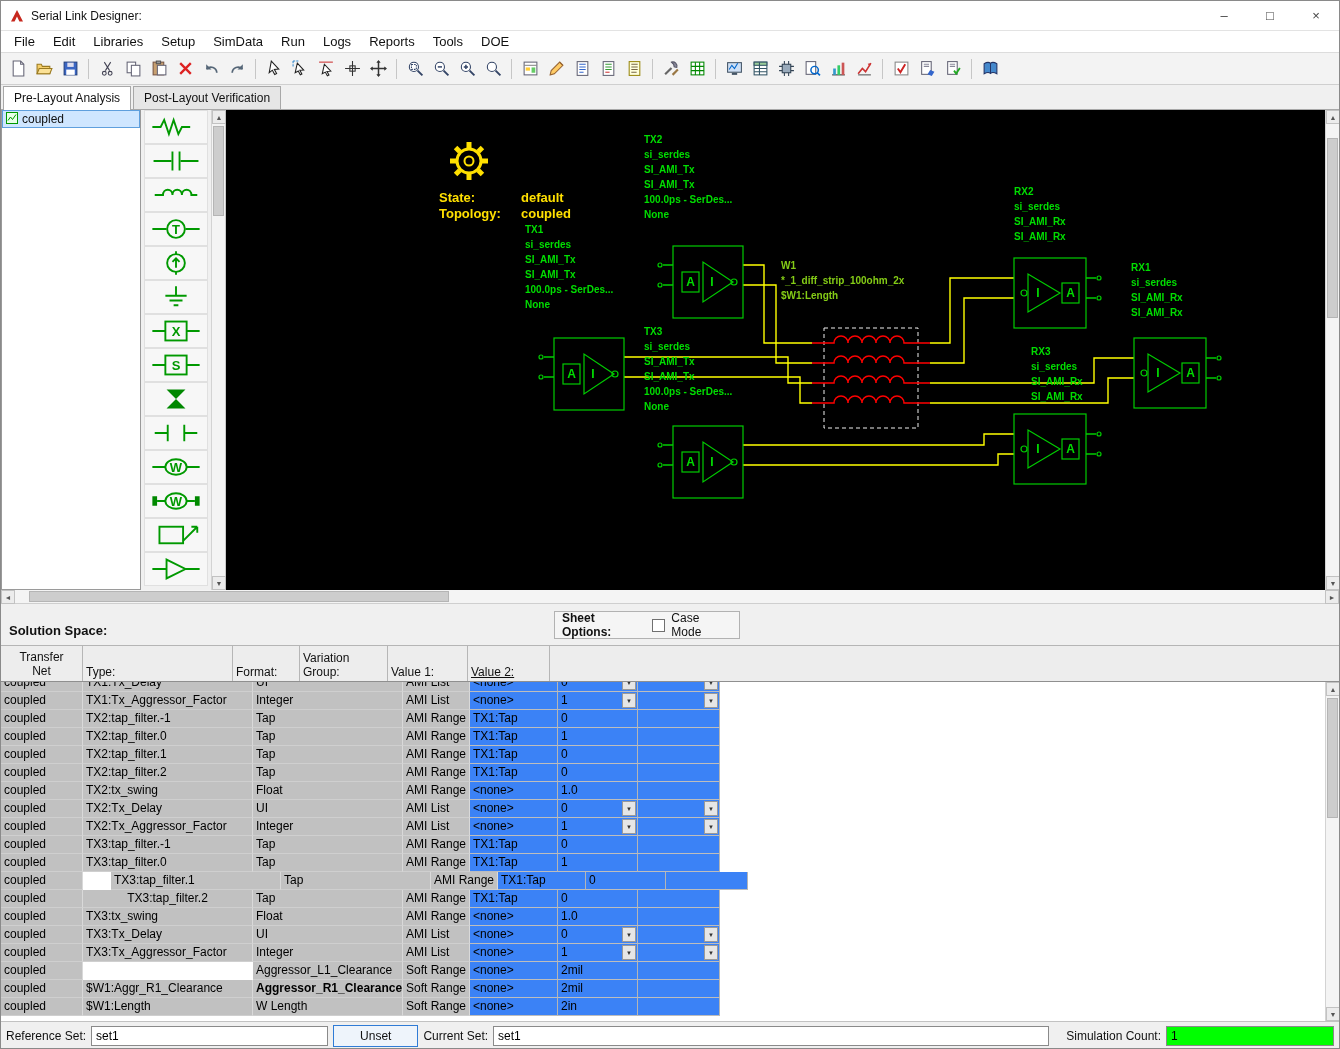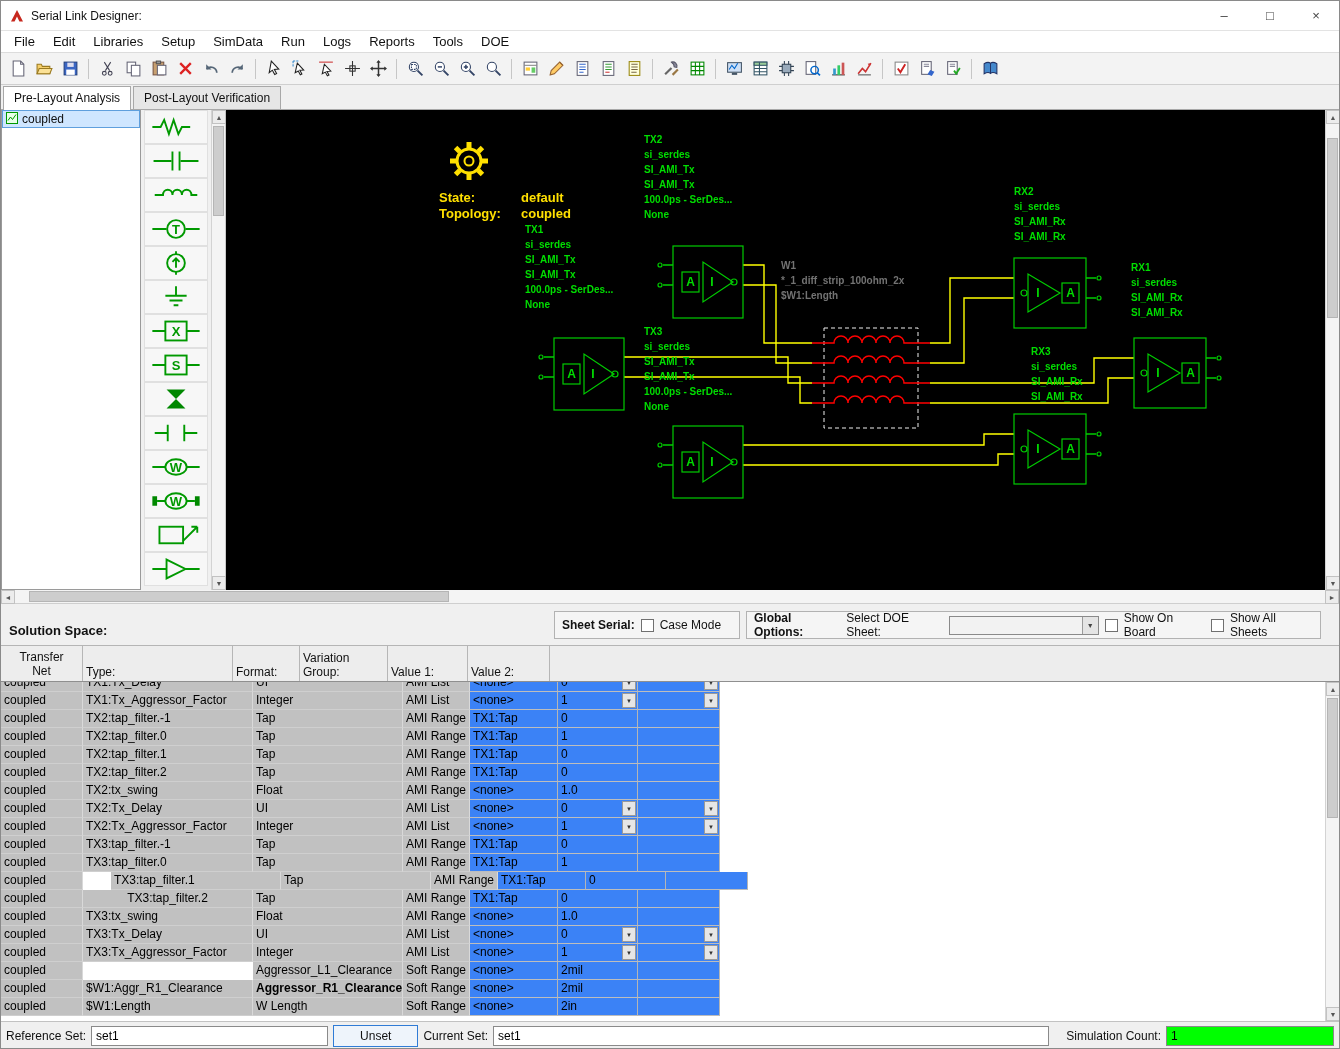--- a/index.html
+++ b/index.html
@@ -40,21 +40,21 @@
 .vscroll{width:14px;background:#f0f0f0;border-left:1px solid #d3d3d3;display:flex;flex-direction:column;align-items:stretch}
 .sb-btn{height:14px;min-height:14px;width:14px;display:flex;align-items:center;justify-content:center;background:#ececec;border:1px solid #c2c2c2;font-size:7px;color:#555}
 .sb-track{flex:1;position:relative;background:#f4f4f4}
 .sb-thumb{position:absolute;left:1px;right:1px;background:#cdcdcd;border:1px solid #b5b5b5}
 .hscroll{height:14px;display:flex;background:#f0f0f0;border-bottom:1px solid #cfcfcf}
 .hs-thumb{position:absolute;top:1px;bottom:1px;background:#cdcdcd;border:1px solid #b5b5b5}
 
 .canvas{flex:1;background:#000;position:relative;overflow:hidden}
 .canvas svg.schem{position:absolute;left:0;top:0}
 .dev{position:absolute;font-weight:bold;font-size:10px;line-height:15px;color:#00dd00;white-space:nowrap;z-index:3}
-.dev.red{color:#737373}
+.dev.red{color:#84cc16}
 .state-block{position:absolute;left:213px;top:80px;color:#ffe000;font-weight:bold;font-size:13px;line-height:16px;z-index:3}
 .slabel{display:inline-block;width:82px}
 .wireY{stroke:#ffff00;stroke-width:1.4;fill:none}
 .wireG{stroke:#00cc00;stroke-width:1.3;fill:none}
 .coil{stroke:#ff0000;stroke-width:1.5;fill:none}
 .bufrect,.bufpoly{fill:none;stroke:#00cc00;stroke-width:1.2}
 .bufcirc{fill:none;stroke:#00cc00;stroke-width:1.2}
 .buftext{fill:#00dd00;font:bold 12px "Liberation Sans",sans-serif;text-anchor:middle}
 
 .solbar{position:relative;height:42px;background:#f0f0f0;border-bottom:1px solid #b5b5b5}
@@ -638,34 +638,23 @@
   <span class="sb-btn">◄</span>
   <span class="sb-track">
       <span class="hs-thumb" style="left:14px;width:420px"></span>
     </span>
   <span class="sb-btn">►</span>
 </div>
 
 <div class="solbar">
   <span class="sol-title">Solution Space:</span>
   <div class="group sheet-group">
-    <span class="grp-label">Sheet Serial:</span>
+    <span class="grp-label">Sheet Options:</span>
     <span class="cb"></span>
     <span>Case Mode</span>
-  </div>
-  <div class="group global-group">
-    <span class="grp-label">Global Options:</span>
-    <span>Select DOE Sheet:</span>
-    <span class="doe-dd">
-        <span class="dd-arrow">▼</span>
-      </span>
-    <span class="cb"></span>
-    <span>Show On Board</span>
-    <span class="cb"></span>
-    <span>Show All Sheets</span>
   </div>
 </div>
 
 <div class="tablewrap">
   <div class="thead" id="thead">
       <div class="th center" style="width: 82px;">
         <div>Transfer</div>
         <div>Net</div>
       </div>
       <div class="th" style="width: 150px;">
@@ -677,21 +666,21 @@
         <div></div>
       </div>
       <div class="th" style="width: 88px;">
         <div>Variation</div>
         <div>Group:</div>
       </div>
       <div class="th" style="width: 80px;">
         <div>Value 1:</div>
         <div></div>
       </div>
-      <div class="th" style="width: 82px;">
+      <div class="th" style="width: 82px; text-decoration: underline;">
         <div>Value 2:</div>
         <div></div>
       </div>
       <div class="thfill"></div>
     </div>
   <div class="tbody">
     <div class="rows" id="rows">
         <div class="trow">
           <div class="gcell" style="width: 82px;">coupled</div>
           <div class="gcell" style="width: 170px;">TX1:Tx_Delay</div>

